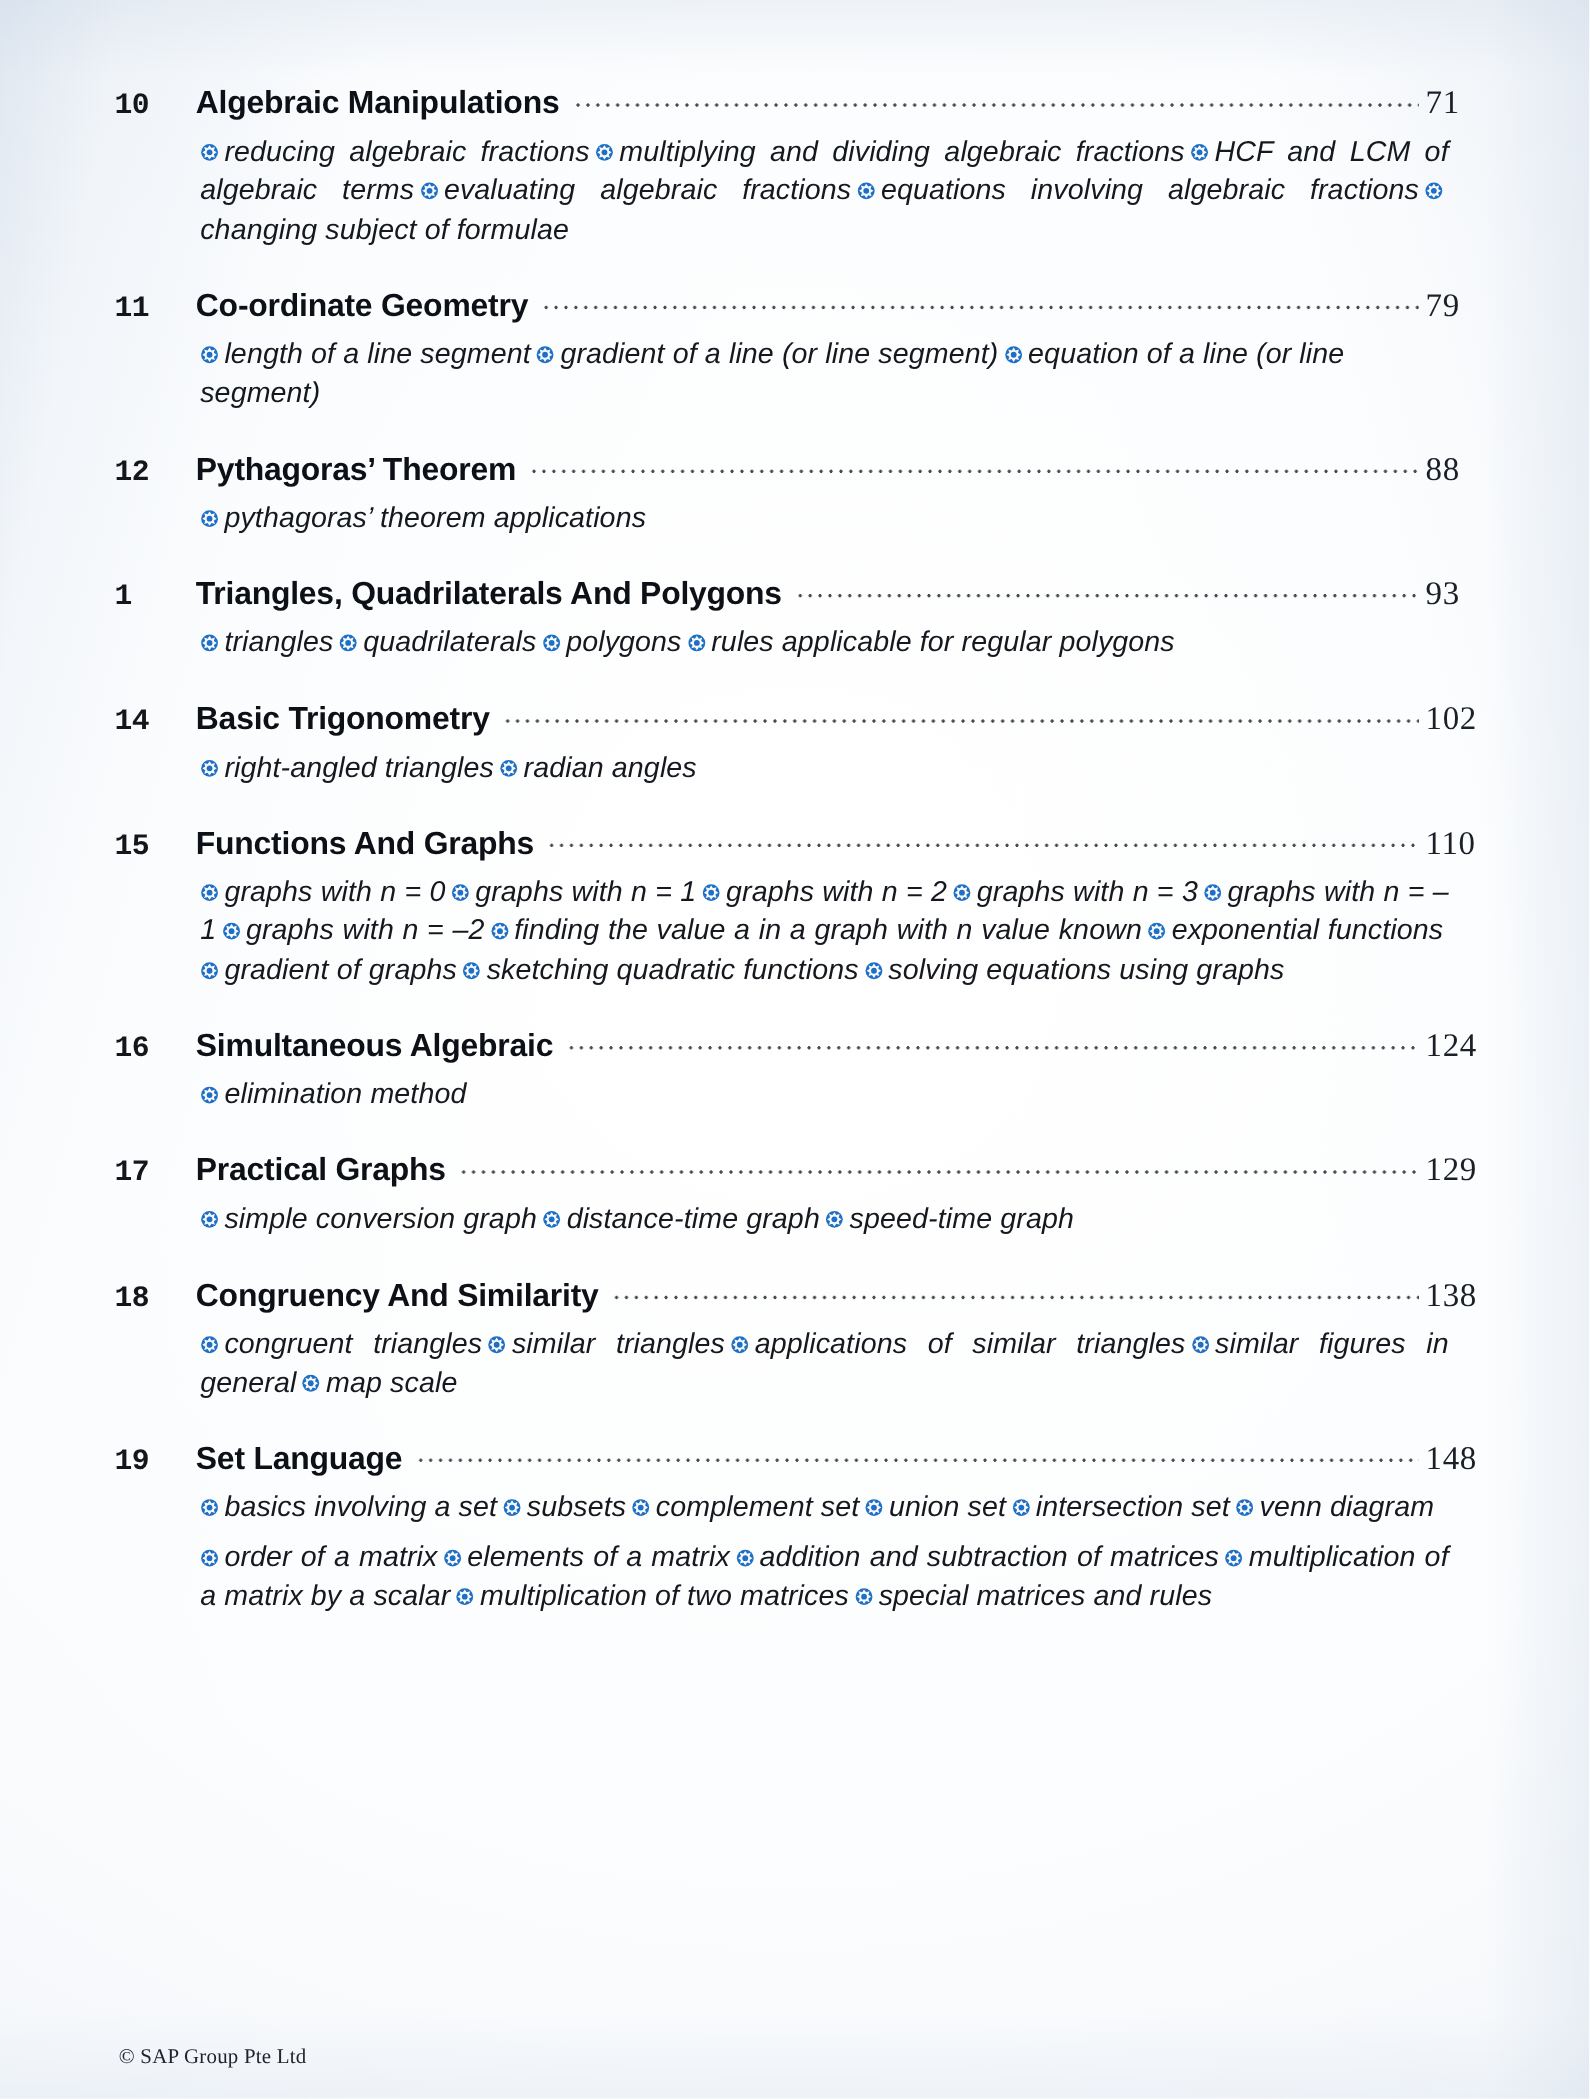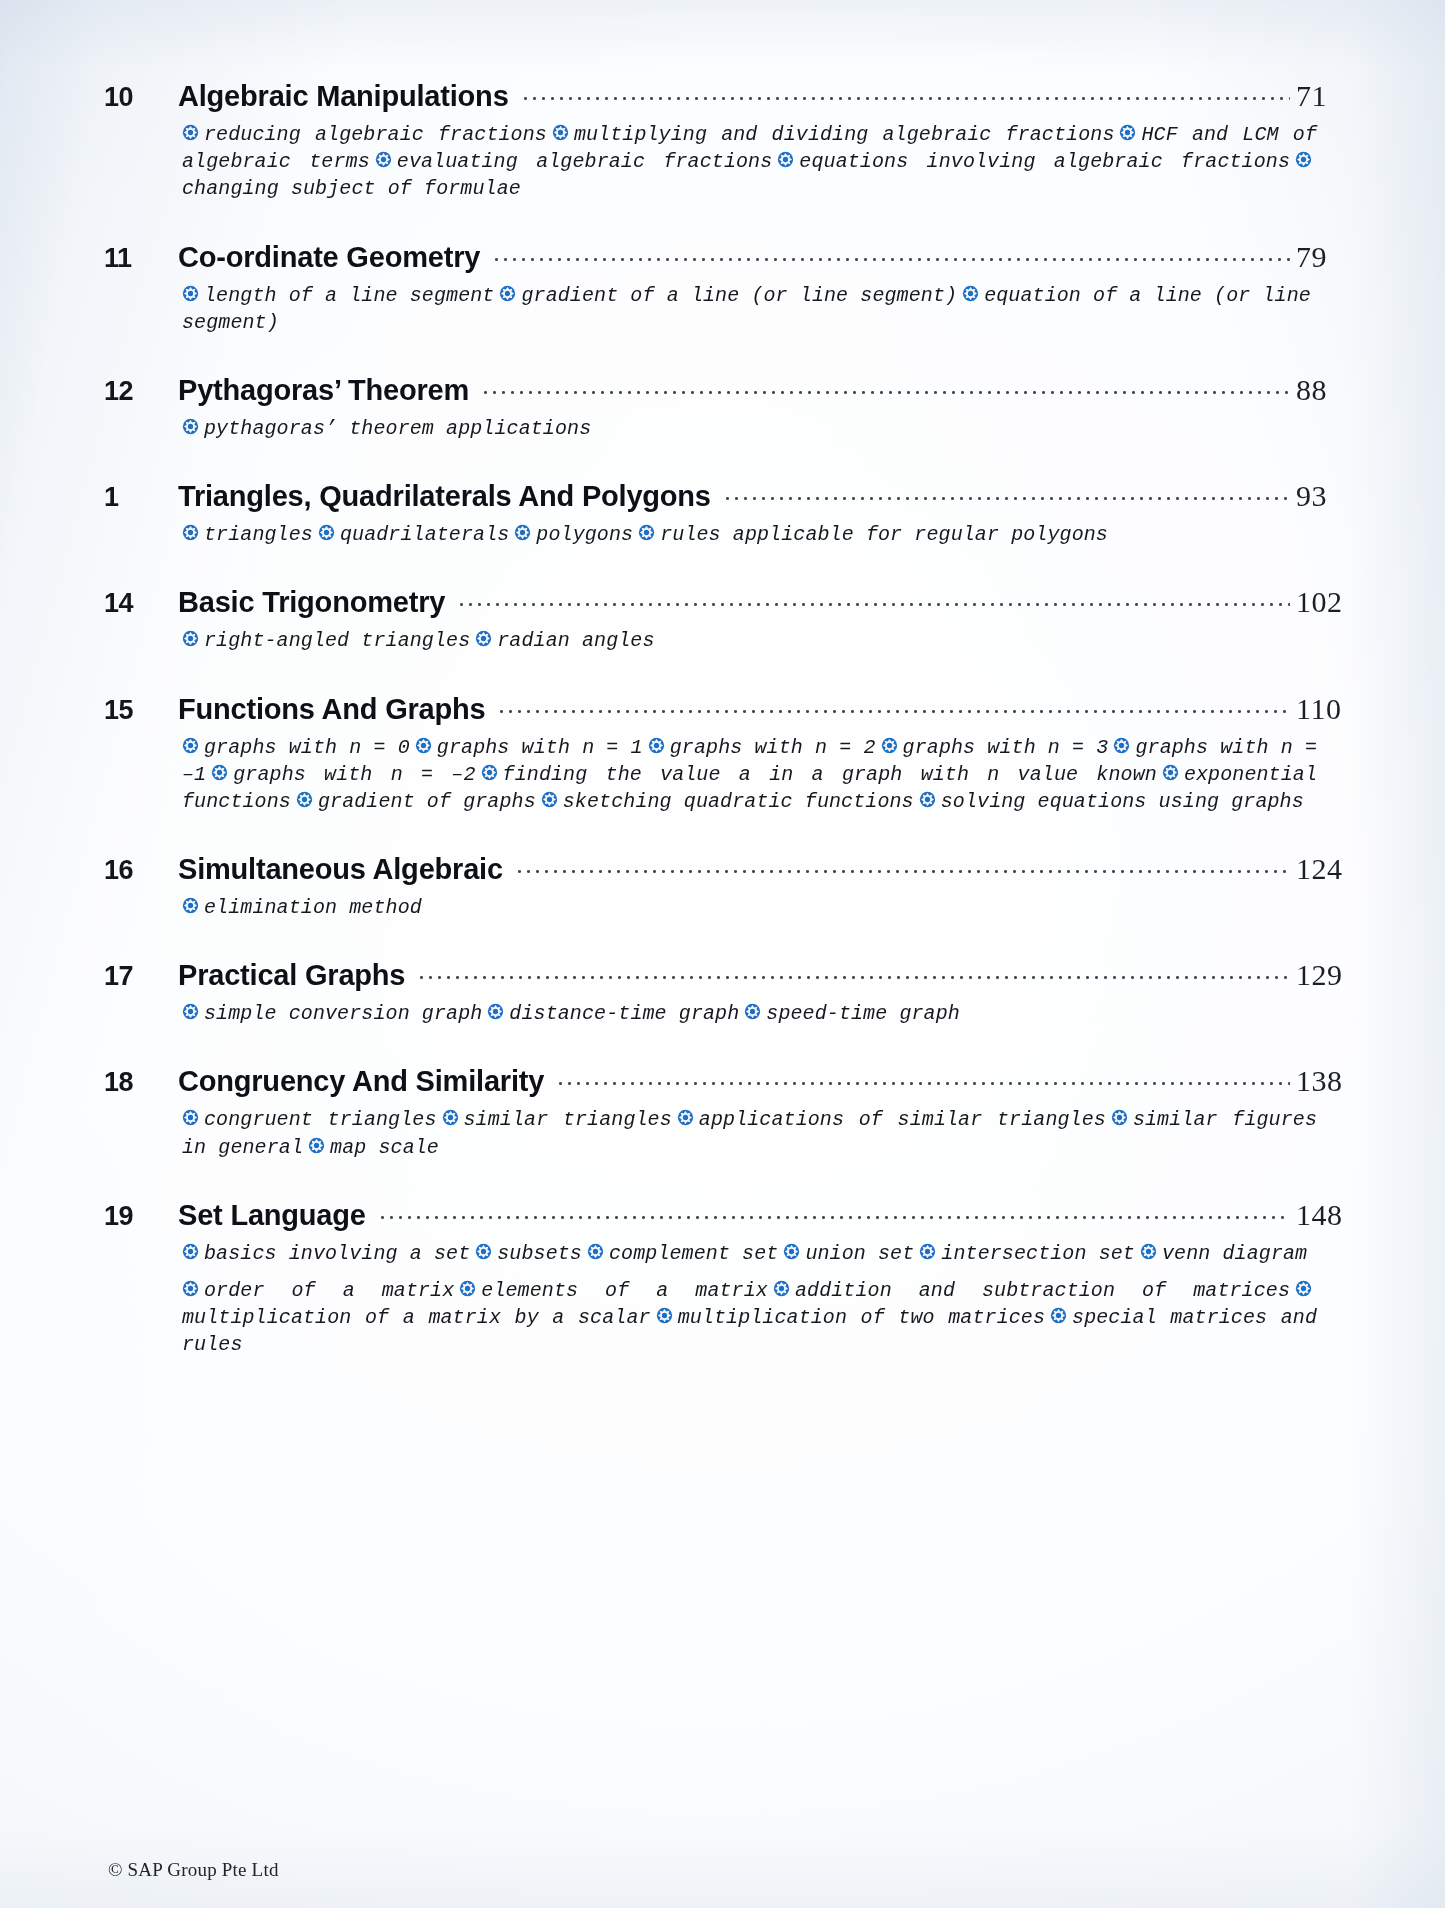--- a/index.html
+++ b/index.html
@@ -46,21 +46,21 @@
     margin-bottom: 10px;
   }
 
   .chapter-line {
     display: flex;
     align-items: baseline;
     width: 100%;
   }
 
   .chapter-num {
-    font-family: Liberation Sans, sans-serif;
+    font-family: Liberation Mono, monospace;
     font-weight: bold;
     font-size: 27px;
     color: #14161c;
     width: 74px;
     flex: 0 0 74px;
     letter-spacing: -0.5px;
     margin-top: 30px;
   }
 
   .chapter-title {
@@ -98,23 +98,23 @@
     font-size: 30px;
     color: #1b1f27;
     min-width: 58px;
     flex: 0 0 auto;
     letter-spacing: 0.5px;
   }
 
   
   .subtopics {
     margin: 8px 0 0 78px;
-    font-family: Liberation Mono, monospace;
+    font-family: Liberation Sans, sans-serif;
     font-style: italic;
-    font-size: 20px;
+    font-size: 26px;
     line-height: 1.36;
     color: #15181e;
     text-align: justify;
     max-width: 1135px;
     letter-spacing: 0.1px;
   }
   .subtopics.nojust { text-align: left; }
 
   .bullet {
     display: inline-block;

